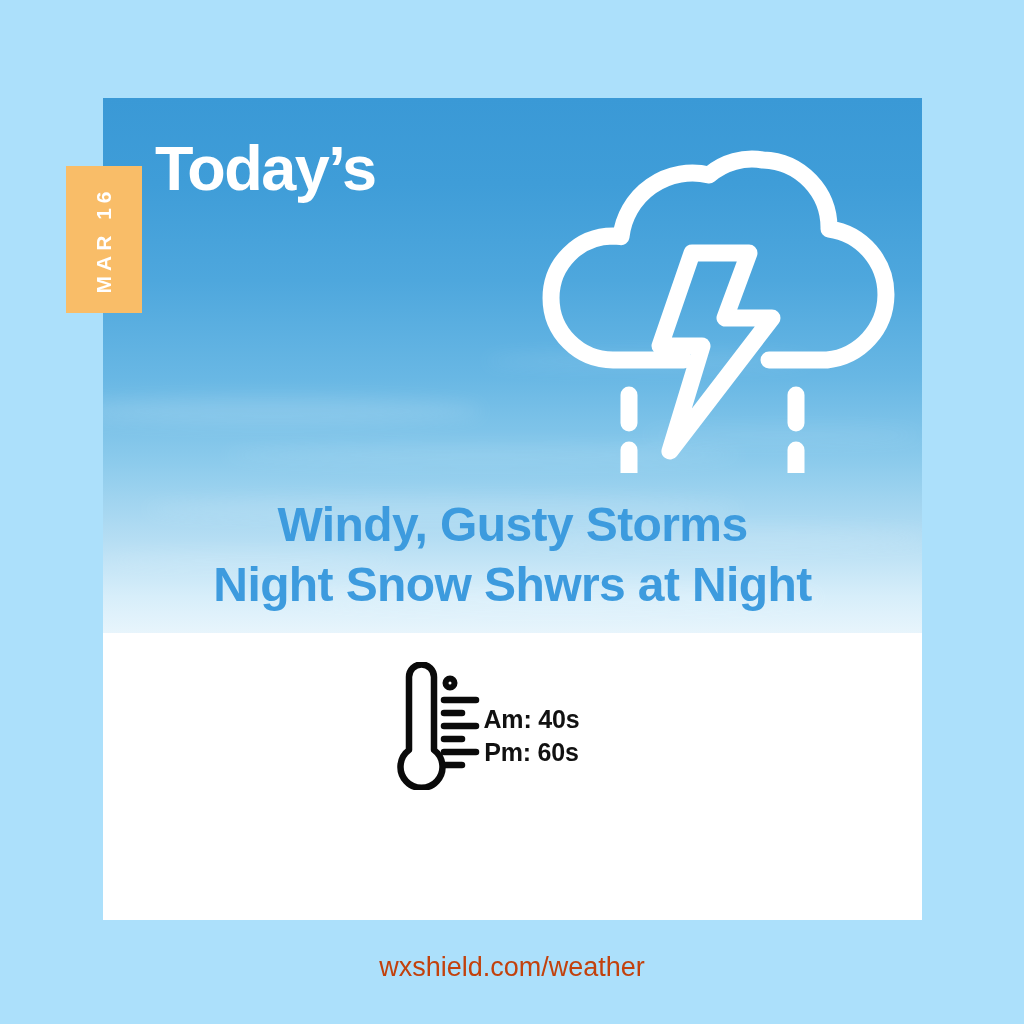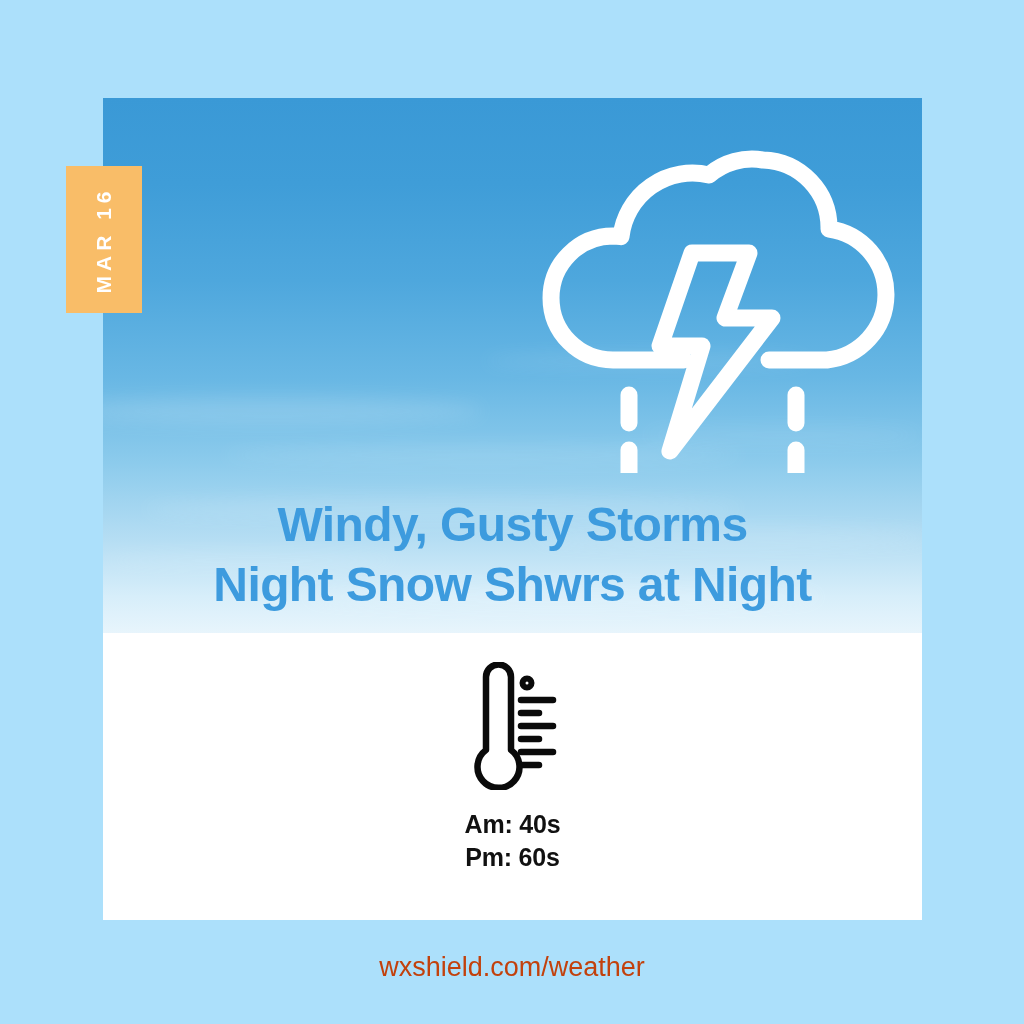--- a/index.html
+++ b/index.html
@@ -137,21 +137,21 @@
     background: #ffffff;
     display: flex;
     align-items: flex-start;
     justify-content: space-around;
     z-index: 5;
   }
   .stat-col {
     width: 250px;
     padding-top: 30px;
     display: flex;
-    flex-direction: column;
+    flex-direction: row;
     align-items: center;
   }
   .stat-icon-wrap {
     height: 125px;
     display: flex;
     align-items: center;
     justify-content: center;
   }
   .stat-label {
     margin-top: 20px;
@@ -192,20 +192,21 @@
     <div class="streak s6"></div>
     <div class="streak s7"></div>
     <div class="streak s8"></div>
   </div>
 
   <div id="date-badge">
     <span id="date-badge-label">MAR 16</span>
   </div>
 
   <div id="title-block">
+    <div class="title-line">Today’s</div>
   </div>
 
   <div id="storm-icon">
     <svg viewBox="0 0 390 340" width="390" height="340" fill="none" stroke="#ffffff" stroke-width="17" stroke-linecap="round" stroke-linejoin="round">
 
       <path d="M 168 227
                L 97 227
                A 62 62 0 0 1 97 103
                A 62 62 0 0 1 105 103.7
                A 72 72 0 0 1 193 42

